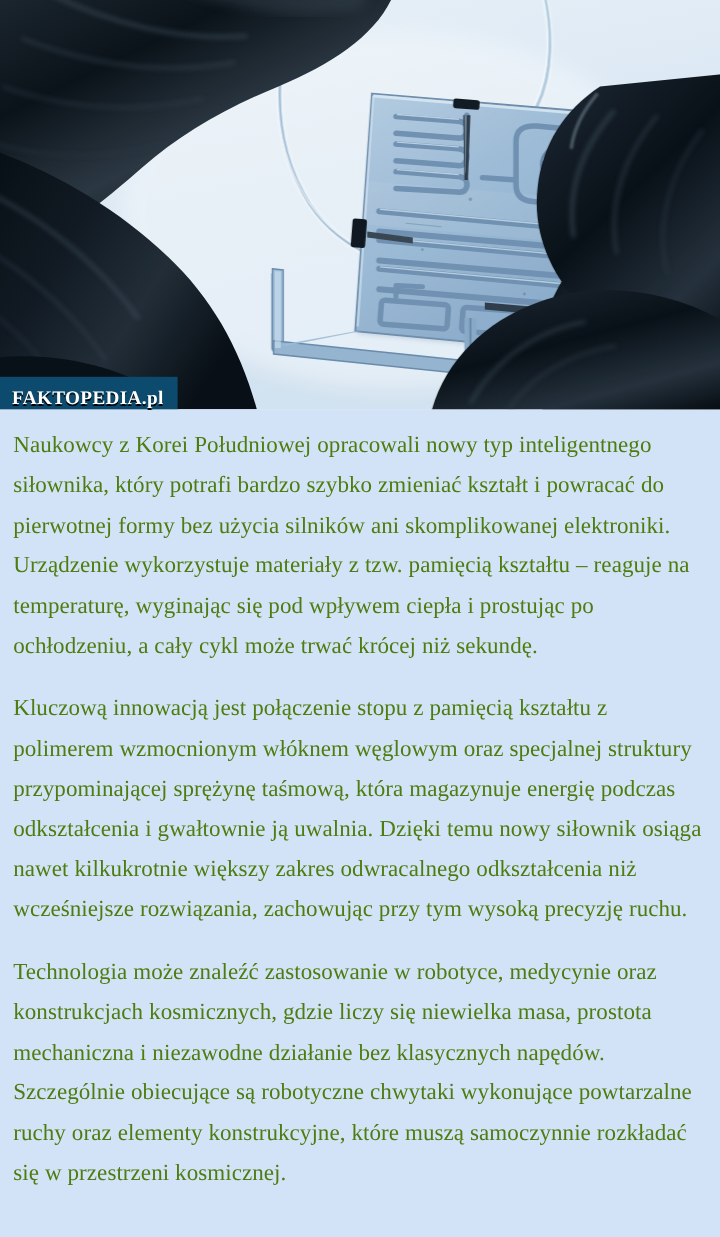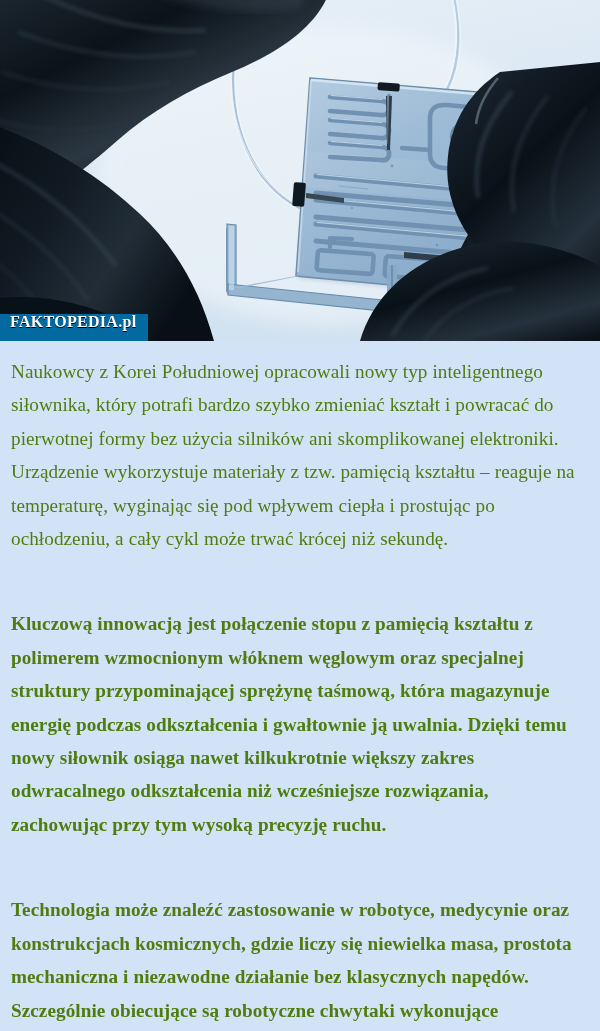--- a/index.html
+++ b/index.html
@@ -36,22 +36,22 @@
   }
 
   
   .watermark {
     position: absolute;
     left: 0;
     bottom: 0;
     height: 27px;
     padding: 0 12px 0 10px;
     display: flex;
-    align-items: flex-start;
-    background: #0369a1;
+    align-items: flex-end;
+    background: #0c4a6e;
     z-index: 7;
   }
   .watermark-text {
     color: #ffffff;
     font-family: "Liberation Serif", "DejaVu Serif", serif;
     font-weight: bold;
     font-size: 16px;
     letter-spacing: 0.3px;
     line-height: 1;
     white-space: nowrap;
@@ -69,22 +69,21 @@
   .para {
     margin: 0;
     color: #4d7c0f;
     font-size: 19.2px;
     line-height: 33.4px;
     letter-spacing: 0.05px;
     word-spacing: 0.1px;
     text-align: left;
   }
   .para + .para {
-    margin-top: 52px;
-    font-weight: bold;
+    margin-top: 19px;
   }
 </style>
 </head>
 <body>
 
 <div id="page">
 
   <div class="photo">
 
     <svg class="photo-canvas" viewBox="0 0 600 341" preserveAspectRatio="none">

